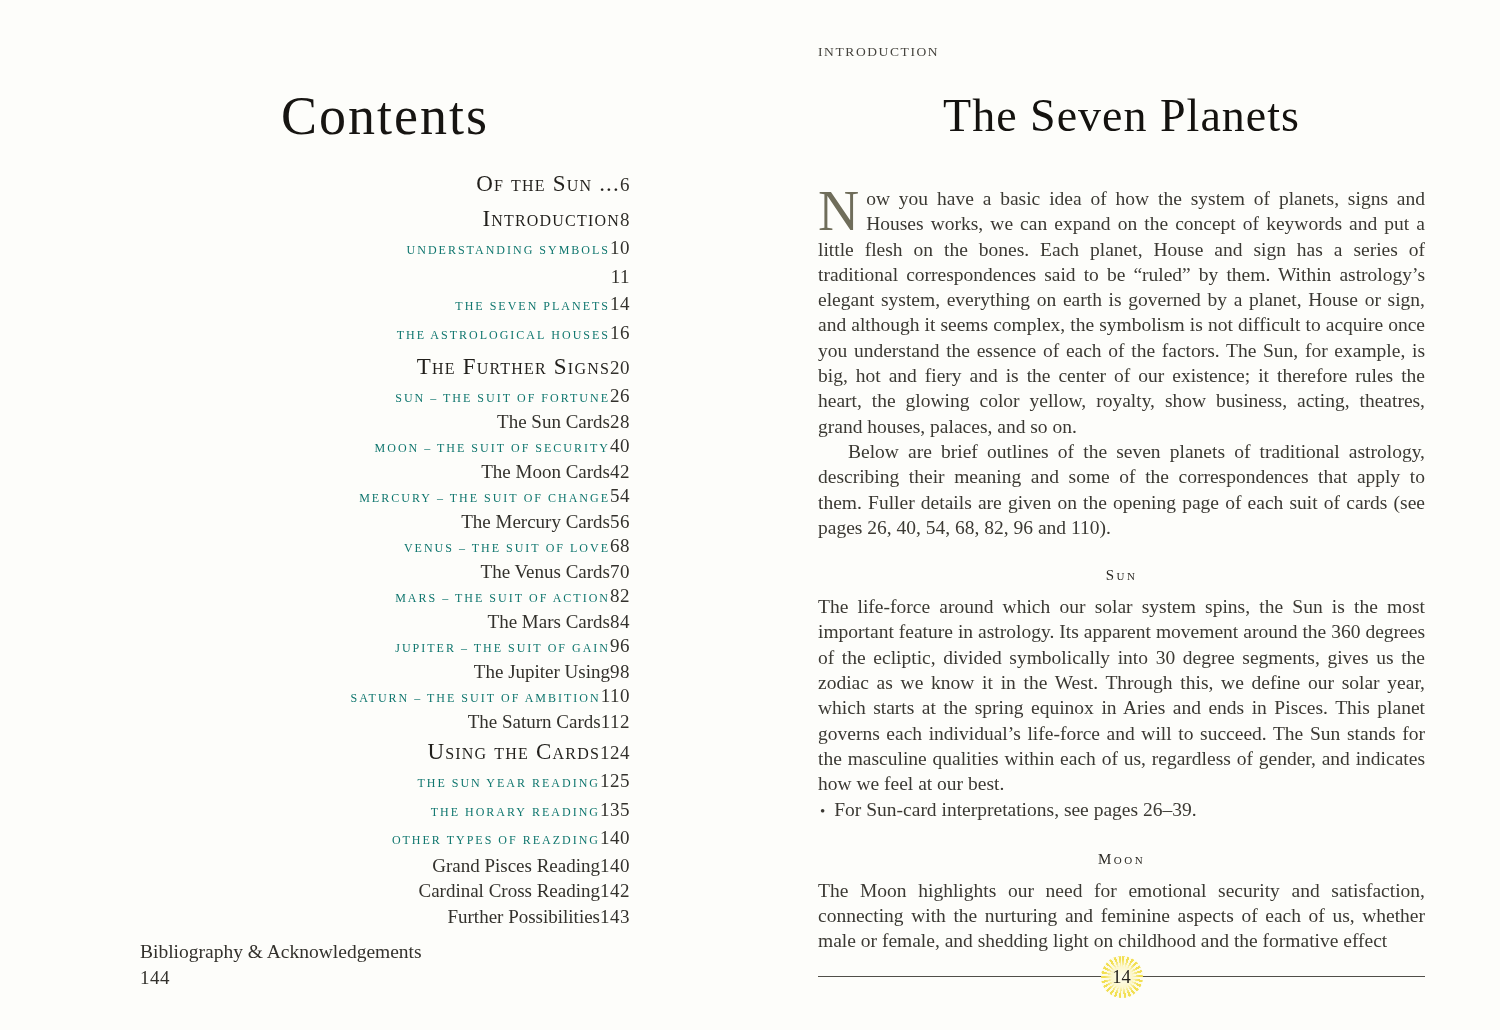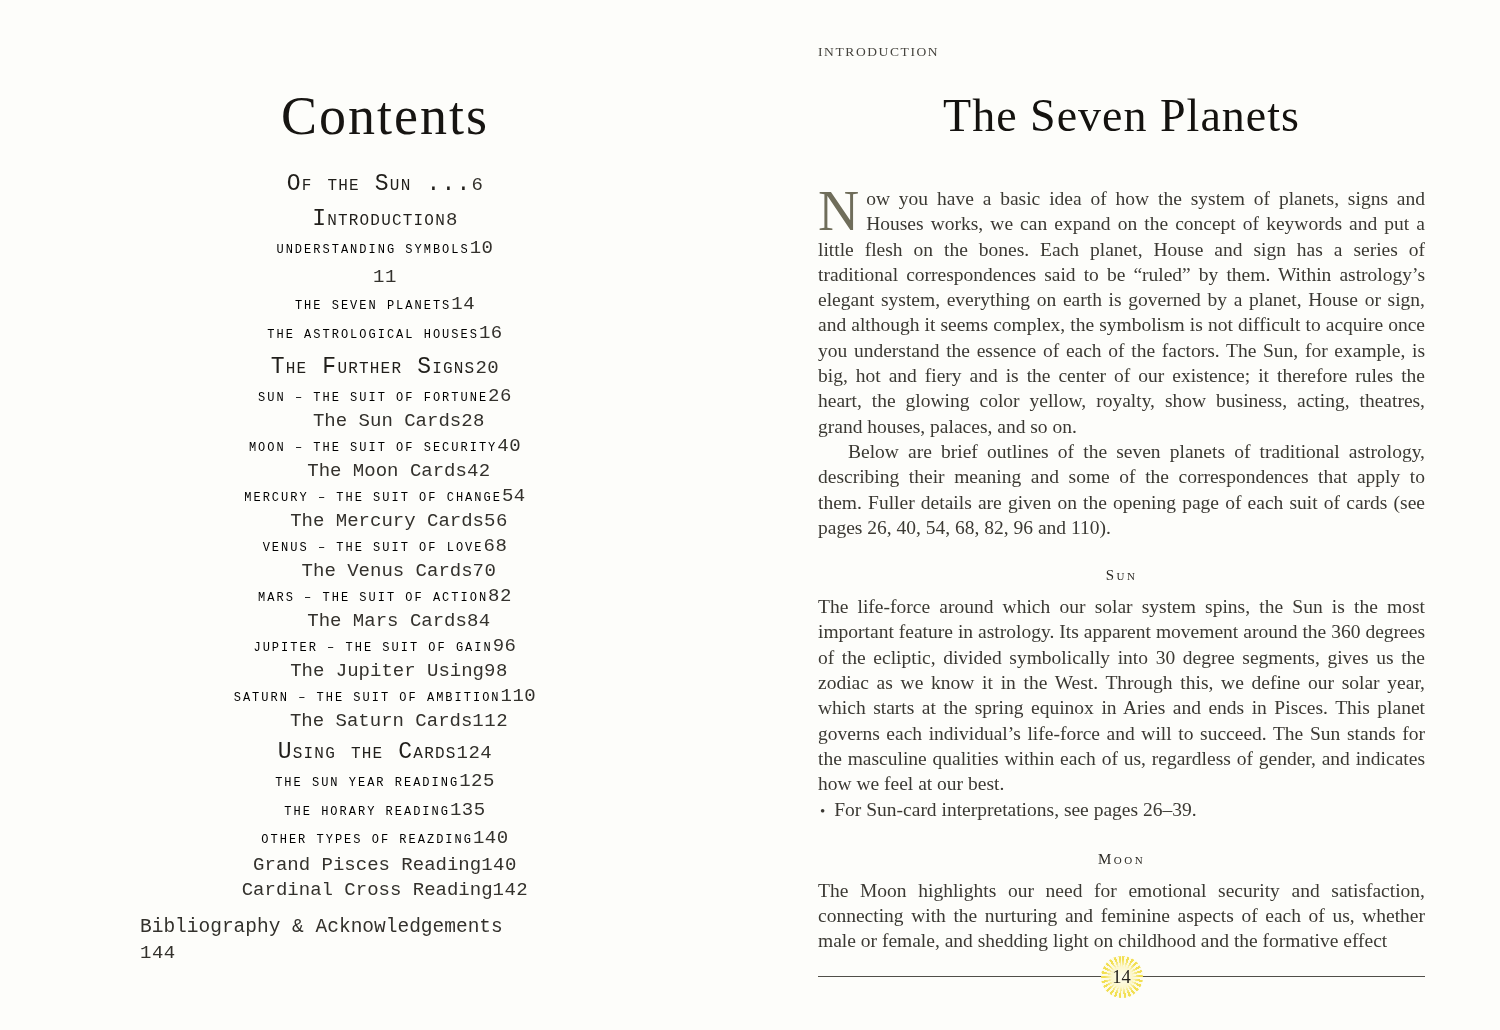--- a/index.html
+++ b/index.html
@@ -9,29 +9,29 @@
     font-family:"Liberation Serif","DejaVu Serif",serif;
     color:#3b3933;
   }
   
   .left-page{position:absolute;left:140px;top:86px;width:490px;}
   .book-title{
     font-size:54px;line-height:60px;font-weight:normal;text-align:center;
     letter-spacing:2px;color:#171512;margin:0 0 24px 0;
   }
   .toc{margin:0;padding:0;}
-  .toc-row{display:flex;justify-content:center;align-items:baseline;font-family:Liberation Mono, monospace;}
+  .toc-row{display:flex;justify-content:flex-end;align-items:baseline;}
   .toc-page{font-size:19px;color:#33312c;letter-spacing:.5px;}
   .t-section{line-height:28px;margin-top:6px;}
   .t-section .toc-label{
     font-size:23px;font-variant:small-caps;letter-spacing:1.2px;color:#211f1b;
   }
   .t-caps{line-height:26.5px;margin-top:1px;}
   .t-caps .toc-label{
-    font-size:16.5px;font-variant:all-small-caps;letter-spacing:2px;color:#000000;
+    font-size:16.5px;font-variant:all-small-caps;letter-spacing:2px;color:#0f766e;
   }
   .t-plain{line-height:21.5px;margin-left:28px;}
   .t-plain .toc-label{font-size:19px;color:#33312c;}
   .t-plainlg{line-height:25.5px;}
   .t-plainlg .toc-label{font-size:19px;color:#33312c;}
   .t-bib{line-height:26px;margin-top:10px;flex-direction:column;}
   .t-bib .toc-label{font-size:19.5px;color:#33312c;}
   
   .right-page{position:absolute;left:818px;top:44px;width:607px;}
   .running-head{
@@ -207,20 +207,24 @@
       <div class="toc-row t-plainlg">
         <span class="toc-label">Grand Pisces Reading</span>
         <span class="toc-page">140</span>
       </div>
 
       <div class="toc-row t-plainlg">
         <span class="toc-label">Cardinal Cross Reading</span>
         <span class="toc-page">142</span>
       </div>
 
+      <div class="toc-row t-plainlg">
+        <span class="toc-label">Further Possibilities</span>
+        <span class="toc-page">143</span>
+      </div>
 
       <div class="toc-row t-bib">
         <span class="toc-label">Bibliography &amp; Acknowledgements</span>
         <span class="toc-page">144</span>
       </div>
     </div>
 </div>
 
 <div class="right-page">
   <div class="running-head">INTRODUCTION</div>

